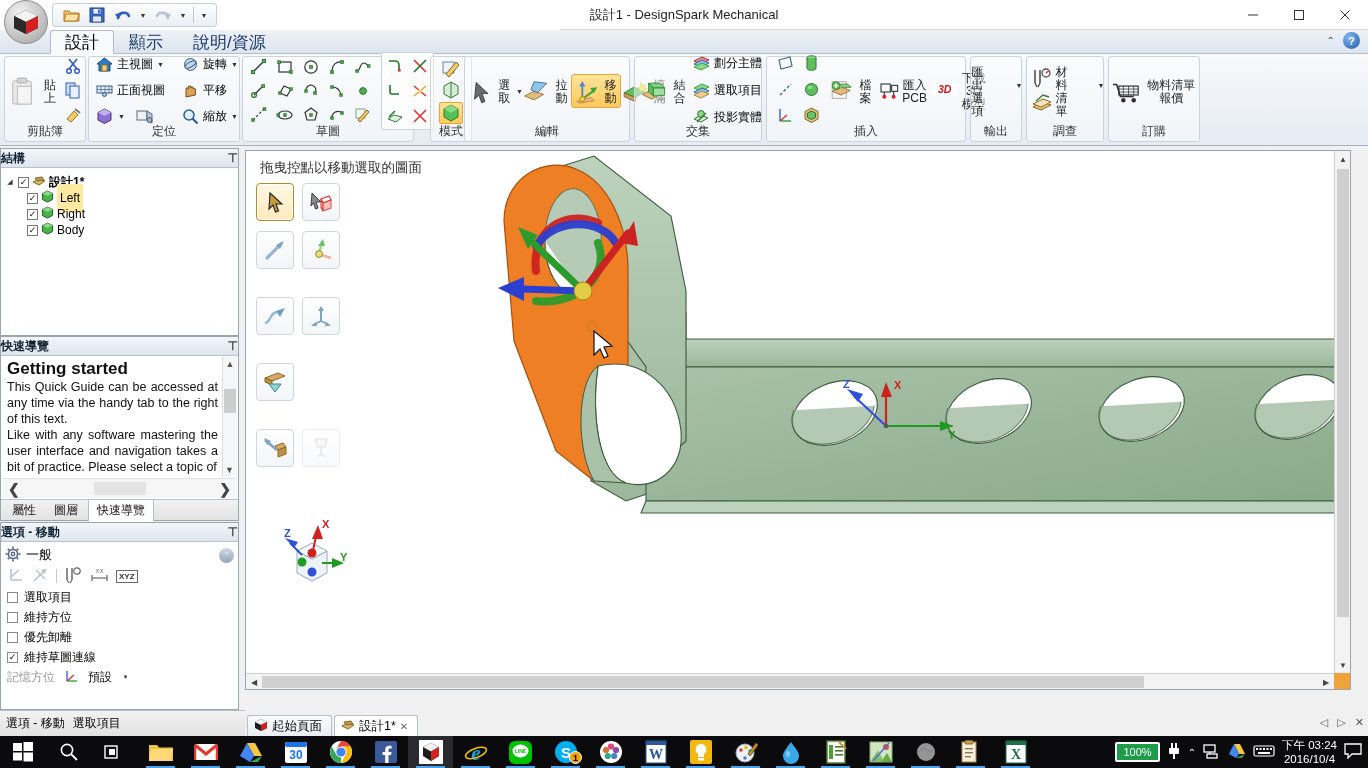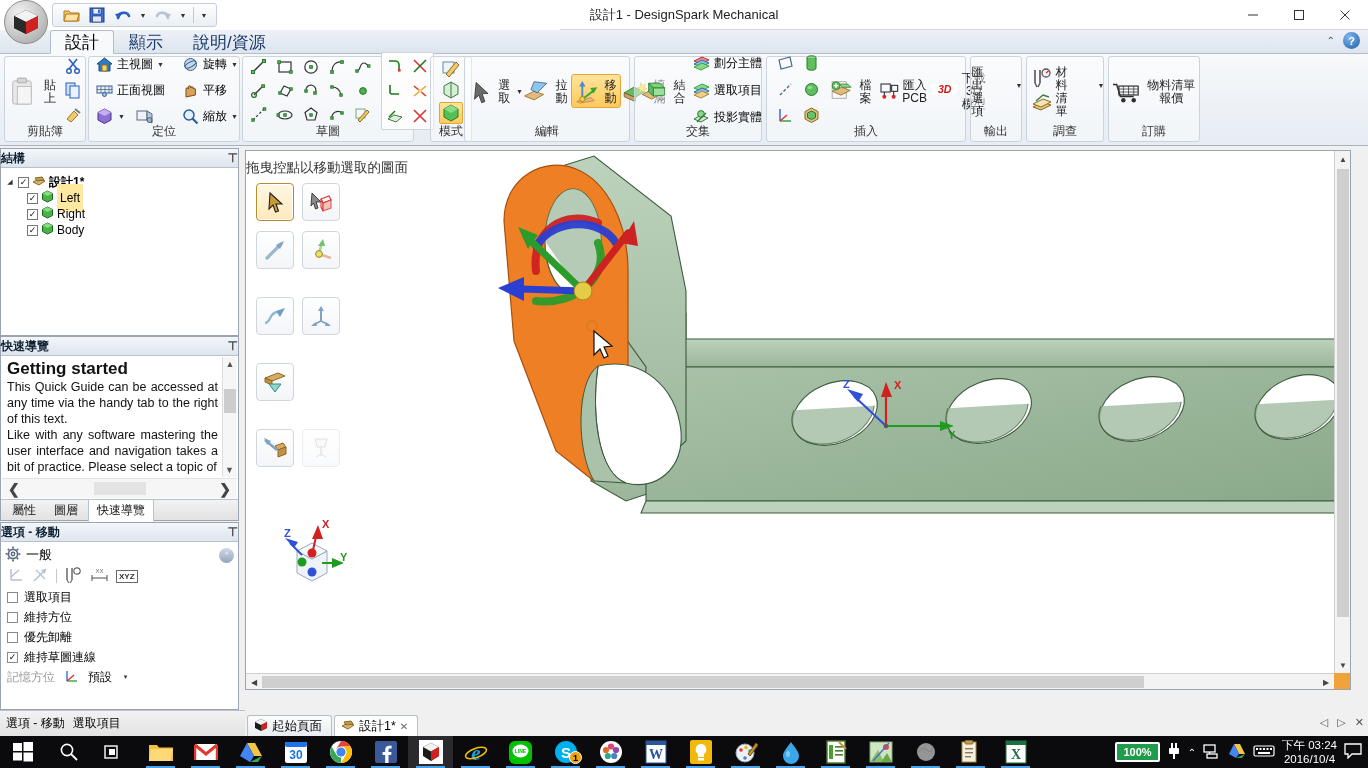--- a/index.html
+++ b/index.html
@@ -109,21 +109,21 @@
   .ochk{ width:11px; height:11px; border:1px solid #8a8a8a; background:#fff;
     display:flex; align-items:center; justify-content:center; font-size:9px;}
   .grayt{ color:#9a9a9a; }
   .chev{ margin-left:auto; width:15px; height:15px; border-radius:50%;
     background:linear-gradient(#cfd9e6,#93a6bd); color:#fff; font-size:8px;
     display:flex; align-items:center; justify-content:center; }
 
   
   .viewport{ position:absolute; left:245px; top:150px; width:1106px; height:540px;
      background:#fff; border:1px solid #9aa5b1; overflow:hidden;}
-  .hint{ position:absolute; left:0; top:8px; font-size:13.5px; color:#333; }
+  .hint{ position:absolute; left:14px; top:8px; font-size:13.5px; color:#333; }
   .vtools{ position:absolute; left:10px; top:32px; }
   .vrow{ display:flex; gap:8px; margin-bottom:10px; }
   .vbtn{ width:38px; height:38px; border:1px solid #cfd6de; border-radius:4px;
     background:linear-gradient(#ffffff,#f3f5f8); display:flex; align-items:center; justify-content:center;}
   .vbtn.sel{ border:1px solid #b98a2c; background:linear-gradient(#fff8e6,#ffe9bb);
     box-shadow:inset 0 0 0 1px #fff; }
   .vgap{ height:18px; }
 
   .vscroll{ position:absolute; right:0; top:0; width:16px; bottom:16px;
     background:#f3f3f3; border-left:1px solid #cfcfcf;}
@@ -153,21 +153,21 @@
   .startbtn{ width:46px; height:32px; display:flex; align-items:center; justify-content:center;}
   .tsearch{ width:46px; height:32px; display:flex; align-items:center; justify-content:center;}
   .ttask{ width:46px; height:32px; display:flex; align-items:center; justify-content:center;}
   .tbicon{ width:45px; height:32px; display:flex; align-items:center; justify-content:center;
     position:relative; }
   .tbicon.run::after{ content:""; position:absolute; left:8px; right:8px; bottom:0; height:2px;
     background:#4aa3e8; }
   .tbicon.active{ background:#2a2a2e; }
   .tray{ margin-left:auto; display:flex; align-items:center; gap:7px; padding-right:6px; color:#fff;}
   .battery{ background:#1f9c4b; color:#fff; font-size:11px; padding:2px 6px;
-     border:2px solid #fff; border-radius:2px; font-weight:bold;}
+     border:2px solid #fff; border-radius:2px; font-weight:normal;}
   .clock{ font-size:11.5px; line-height:14px; text-align:center; color:#fff; }
   .badge{ position:absolute; right:6px; bottom:4px; width:13px; height:13px; border-radius:50%;
     background:#f0a30a; color:#000; font-size:9px; display:flex; align-items:center;
     justify-content:center; font-weight:bold; border:1px solid #fff;}
 </style>
 </head>
 <body>
 
 <div id="app">
 

